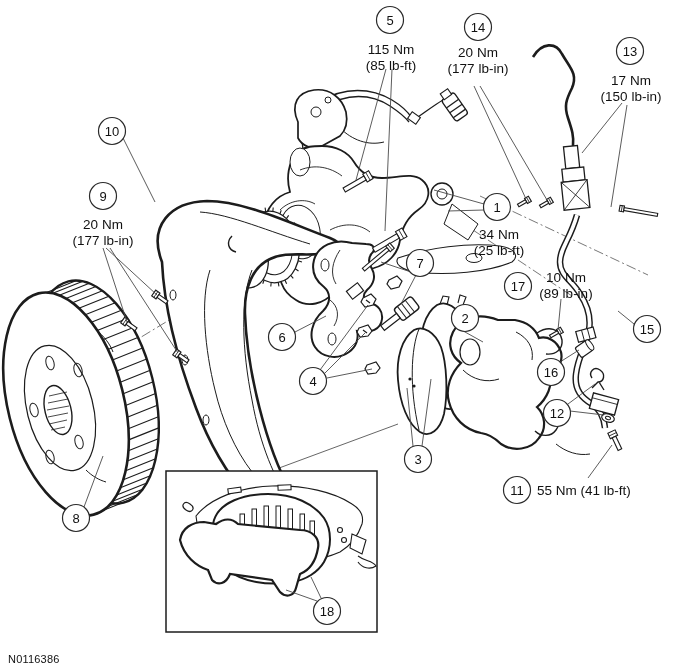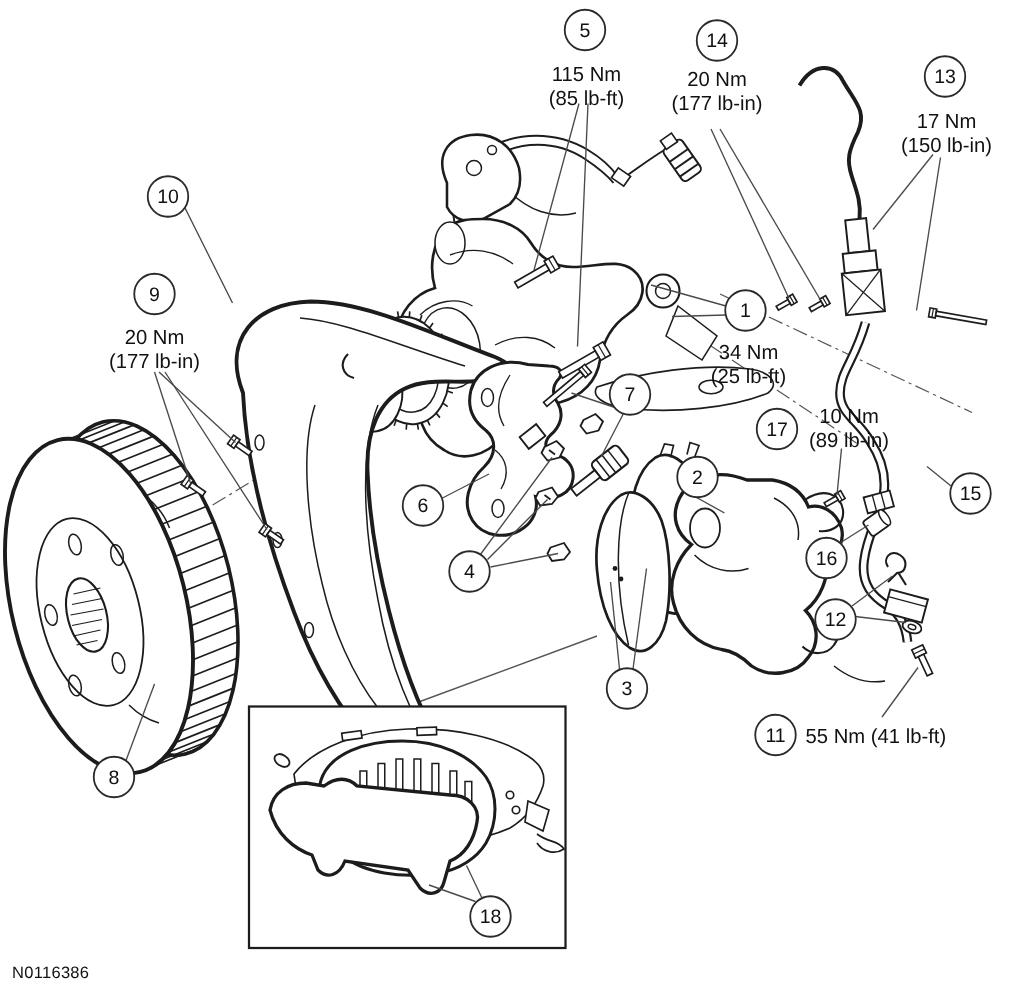--- a/index.html
+++ b/index.html
@@ -1,20 +1,20 @@
 <!DOCTYPE html>
 <html><head>
 <meta charset="utf-8">
 <style>
   html,body{margin:0;padding:0;background:#fff;}
   body{width:674px;height:665px;position:relative;font-family:"Liberation Sans",sans-serif;}
   .page{position:relative;width:674px;height:665px;background:#fff;overflow:hidden;}
   svg.art{position:absolute;left:0;top:0;}
   svg text{font-family:"Liberation Sans",sans-serif;}
-  .figure-id{position:absolute;left:8px;bottom:10px;font-size:11px;color:#111;letter-spacing:.2px;}
+  .figure-id{position:absolute;left:8px;bottom:0;font-size:11px;color:#111;letter-spacing:.2px;}
 </style>
 </head>
 <body>
 
 <div class="page">
 
 <svg class="art" width="674" height="665" viewBox="0 0 674 665">
 
   <g stroke="#555" fill="none">
     <line x1="34" y1="402" x2="298" y2="242" stroke-width="0.8" stroke-dasharray="10 3 2 3"></line>

